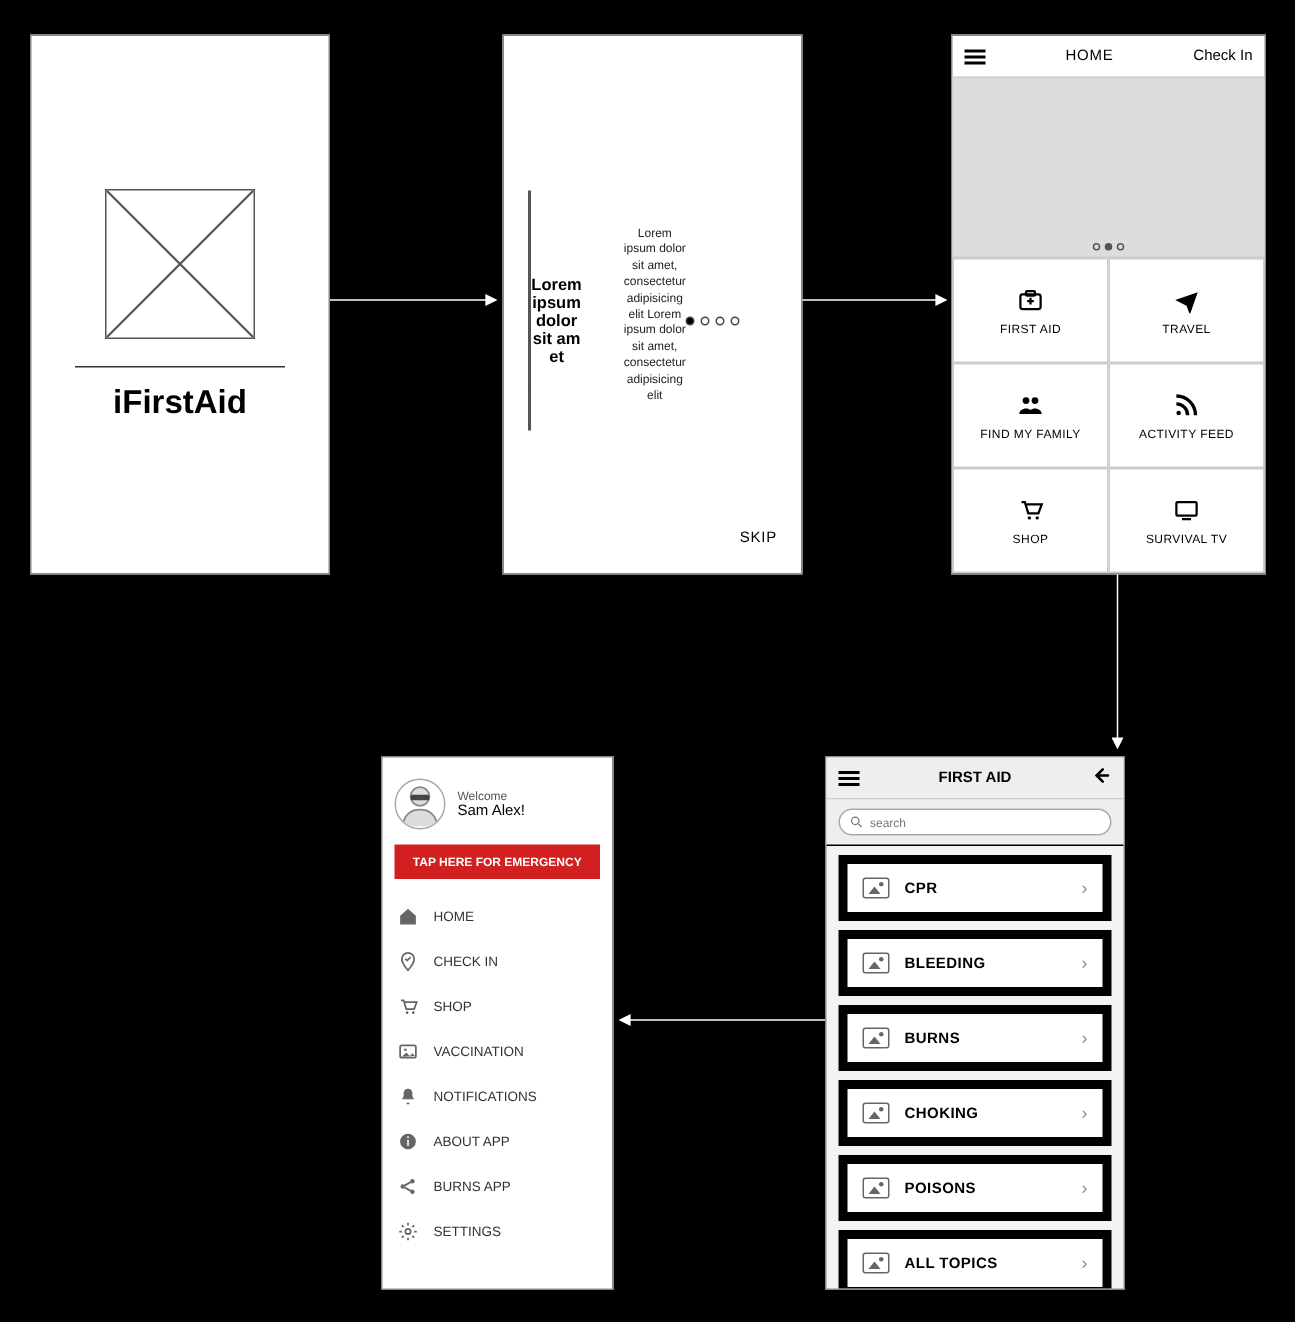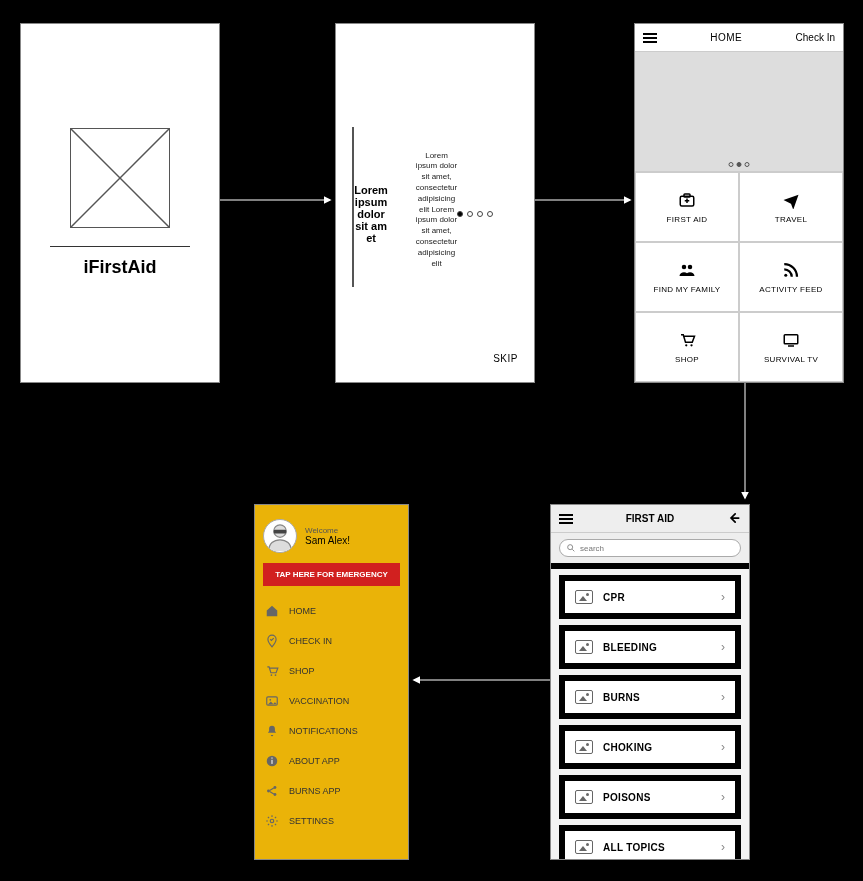--- a/index.html
+++ b/index.html
@@ -20,21 +20,21 @@
   
   .s1 { left: 20px; top: 23px; width: 200px; height: 360px; display:flex; flex-direction:column; align-items:center; justify-content:center; }
   .ph-img {
     border: 1px solid #555;
     position: relative;
     background:#fff;
   }
   .ph-img svg { position:absolute; inset:0; width:100%; height:100%; }
   .s1 .ph-img { width:100px; height:100px; }
   .s1 .rule { width:140px; border-top:1px solid #333; margin:18px 0 10px; }
-  .s1 .title { font-weight:900; font-size:18px; }
+  .s1 .title { font-weight:900; font-size:22px; }
   
   .s2 { left: 335px; top: 23px; width: 200px; height: 360px; display:flex; flex-direction:row; align-items:center; padding:18px 16px 10px; }
   .s2 .ph-img { width:150px; height: 160px; }
   .s2 .h { font-weight:900; font-size:11px; margin-top:14px; text-align:center; }
   .s2 .body { font-size:8px; text-align:center; line-height:1.35; margin-top:6px; color:#222;margin-left:28px; }
   .dots { display:flex; gap:4px; margin-top:14px; }
   .dot { width:6px; height:6px; border:1px solid #444; border-radius:50%; }
   .dot.active { background:#000; }
   .s2 .skip { margin-top:auto; font-size:10px; letter-spacing:.5px; padding:8px 0; }
   
@@ -51,31 +51,31 @@
   .car-dots .cd.active { background:#555; }
   .grid6 { flex:1; display:grid; grid-template-columns:1fr 1fr; grid-template-rows:repeat(3,1fr); }
   .tile { border:1px solid #ccc; display:flex; flex-direction:column; align-items:center; justify-content:center; gap:6px; font-size:8px; letter-spacing:.3px; }
   .tile .ico { height:18px; display:flex; align-items:center; }
   .tile svg { width:22px; height:18px; }
   
   .s4 { left: 550px; top: 504px; width: 200px; height: 356px; background:#f3f3f3; display:flex; flex-direction:column; }
   .s4 .topbar { background:#eee; }
   .s4 .ttl { flex:1; text-align:center; font-weight:700; font-size:10px; }
   .back-ico svg { width:14px; height:14px; }
-  .searchwrap { padding:6px 8px; background:#eee; border-bottom:6px solid #000000; }
+  .searchwrap { padding:6px 8px; background:#eee; border-bottom:1px solid #000000; }
   .search { display:flex; align-items:center; gap:4px; border:1px solid #aaa; border-radius:10px; background:#fff; height:18px; padding:0 6px; font-size:8px; color:#777; }
   .list { flex:1; overflow:hidden; }
   .row { display:flex; align-items:center; gap:10px; height:44px; background:#fff; margin:6px 8px; padding:0 10px; border:6px solid #000000; }
   .row .thumb { width:18px; height:14px; border:1px solid #666; border-radius:2px; position:relative; }
   .row .thumb::after { content:""; position:absolute; left:3px; bottom:2px; width:0; height:0; border-left:4px solid transparent; border-right:4px solid transparent; border-bottom:5px solid #666; }
   .row .thumb::before { content:""; position:absolute; right:3px; top:2px; width:3px; height:3px; border-radius:50%; background:#666; }
   .row .lbl { flex:1; font-weight:800; font-size:10px; letter-spacing:.3px; }
   .chev { color:#888; font-size:12px; }
   
-  .s5 { left: 254px; top: 504px; width: 155px; height: 356px; background:#eab308; display:flex; flex-direction:column; padding:10px 0; }
+  .s5 { left: 254px; top: 504px; width: 155px; height: 356px; background:#ffffff; display:flex; flex-direction:column; padding:10px 0; }
   .profile { display:flex; align-items:center; gap:8px; padding:4px 8px 10px; }
   .avatar { width:34px; height:34px; border-radius:50%; background:#fff; border:1px solid #aaa; display:flex; align-items:center; justify-content:center; overflow:hidden; }
   .avatar svg { width:30px; height:30px; }
   .pf-txt .w { font-size:8px; color:#555; }
   .pf-txt .n { font-size:10px; }
   .emerg { margin:0 8px 10px; background:#d1201f; color:#fff; font-size:8px; text-align:center; padding:7px 4px; font-weight:700; }
   .menu { flex:1; }
   .mitem { display:flex; align-items:center; gap:10px; padding:8px 10px; font-size:9px; color:#333; }
   .mitem .mi { width:14px; display:flex; justify-content:center; color:#666; }
   .mitem svg { width:14px; height:14px; fill:#666; }

